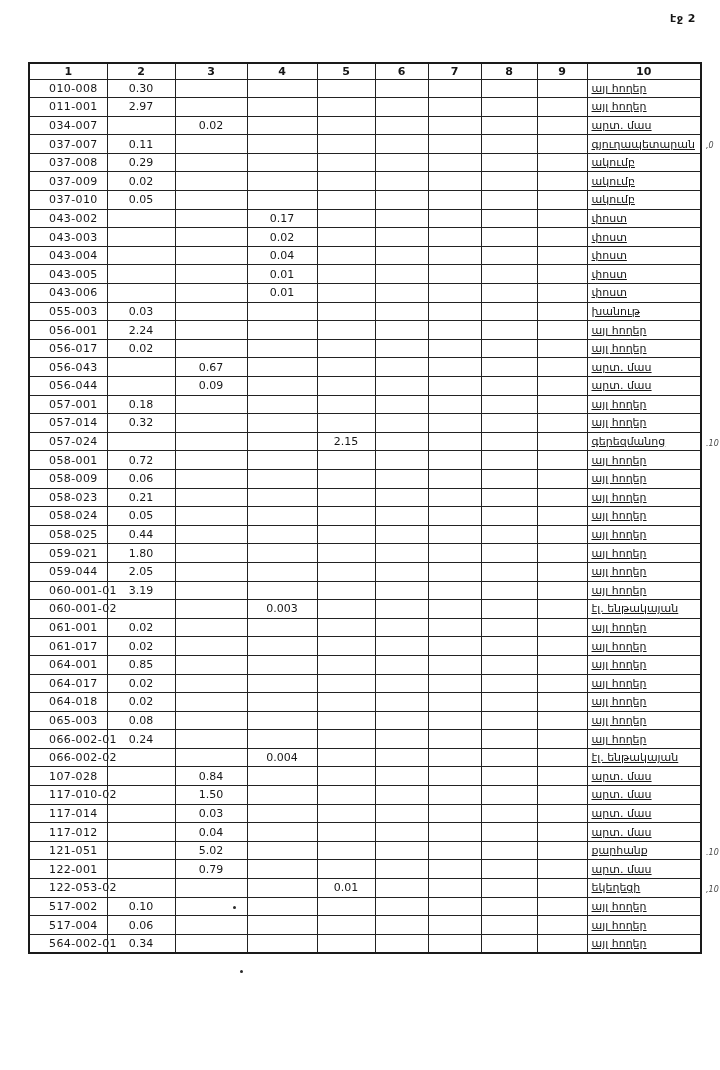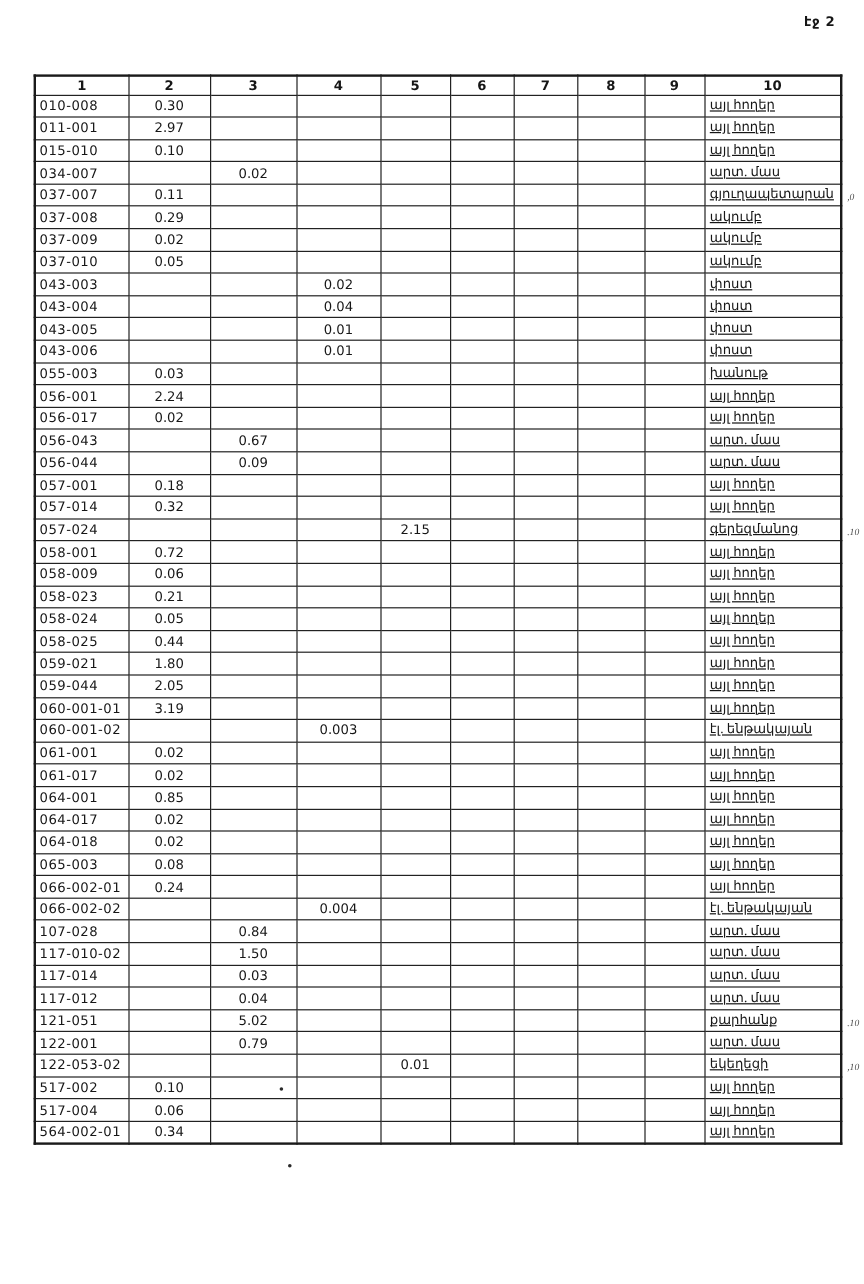--- a/index.html
+++ b/index.html
@@ -37,29 +37,28 @@
     padding:0 2px;
   }
   .parcel-table th {
     height:16px;
     font-weight:bold;
     text-align:center;
   }
   .parcel-table td { height:18.6px; }
   td.code {
     text-align:left;
-    padding-left:3px;
+    padding-left:19px;
     letter-spacing:0.4px;
   }
   td.num { text-align:center; }
   td.label {
     text-align:left;
     padding-left:4px;
     position:relative;
-    font-family:Liberation Serif, serif;
   }
   td.label .lbl { text-decoration:underline; }
   .margin-note {
     position:absolute;
     left:100%;
     margin-left:6px;
     top:4px;
     font-size:8px;
     color:#4a4a4a;
     font-style:italic;
@@ -132,34 +131,20 @@
     <td class="num"></td>
     <td class="num"></td>
     <td class="num"></td>
     <td class="num"></td>
     <td class="num"></td>
     <td class="label">
       <span class="lbl">այլ հողեր</span>
     </td>
   </tr>
         <tr>
-    <td class="code">015-010</td>
-    <td class="num">0.10</td>
-    <td class="num"></td>
-    <td class="num"></td>
-    <td class="num"></td>
-    <td class="num"></td>
-    <td class="num"></td>
-    <td class="num"></td>
-    <td class="num"></td>
-    <td class="label">
-      <span class="lbl">այլ հողեր</span>
-    </td>
-  </tr>
-        <tr>
     <td class="code">034-007</td>
     <td class="num"></td>
     <td class="num">0.02</td>
     <td class="num"></td>
     <td class="num"></td>
     <td class="num"></td>
     <td class="num"></td>
     <td class="num"></td>
     <td class="num"></td>
     <td class="label">
@@ -213,20 +198,34 @@
     <td class="num">0.05</td>
     <td class="num"></td>
     <td class="num"></td>
     <td class="num"></td>
     <td class="num"></td>
     <td class="num"></td>
     <td class="num"></td>
     <td class="num"></td>
     <td class="label">
       <span class="lbl">ակումբ</span>
+    </td>
+  </tr>
+        <tr>
+    <td class="code">043-002</td>
+    <td class="num"></td>
+    <td class="num"></td>
+    <td class="num">0.17</td>
+    <td class="num"></td>
+    <td class="num"></td>
+    <td class="num"></td>
+    <td class="num"></td>
+    <td class="num"></td>
+    <td class="label">
+      <span class="lbl">փոստ</span>
     </td>
   </tr>
         <tr>
     <td class="code">043-003</td>
     <td class="num"></td>
     <td class="num"></td>
     <td class="num">0.02</td>
     <td class="num"></td>
     <td class="num"></td>
     <td class="num"></td>

